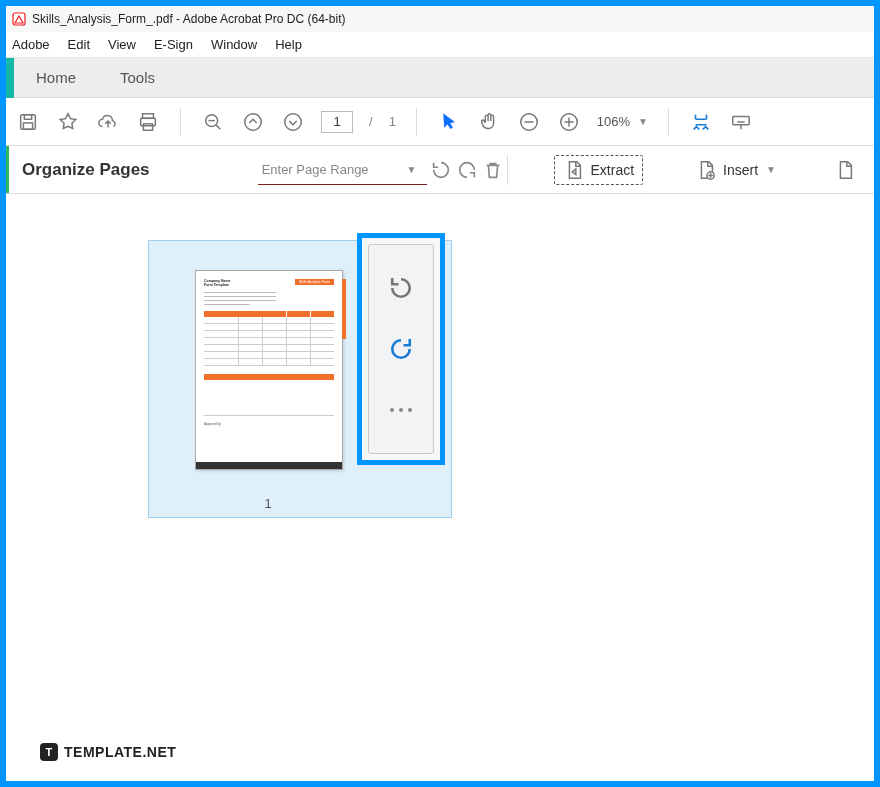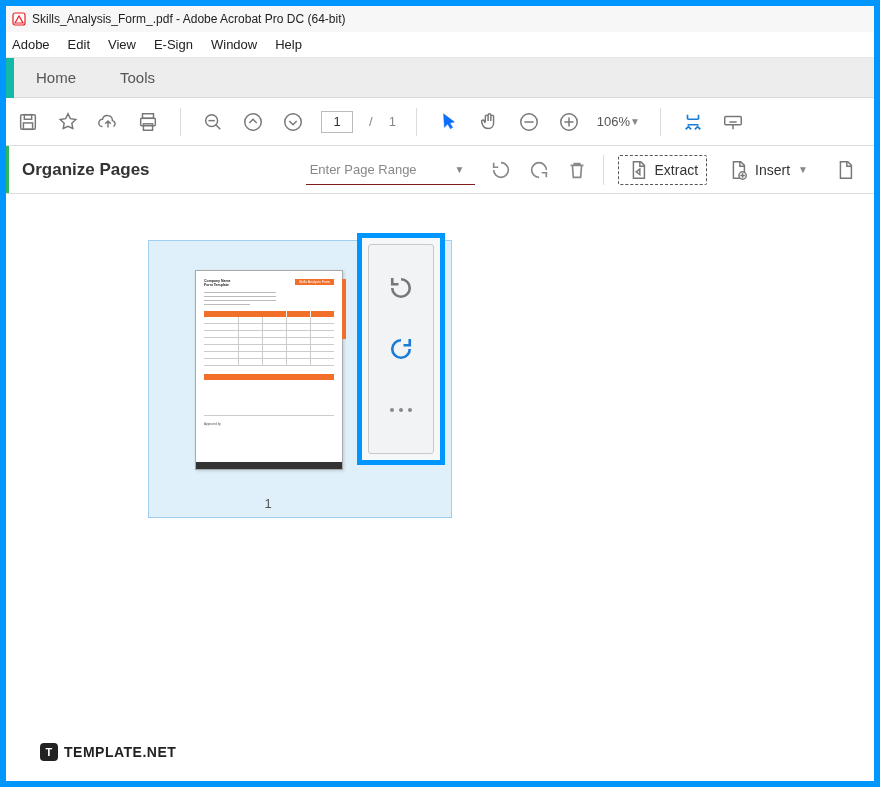--- a/index.html
+++ b/index.html
@@ -16,33 +16,33 @@
   .maintab { padding: 0 22px; display: flex; align-items: center; font-size: 15px; color: #555; }
   .doctab { background: #fff; padding: 0 16px; display: flex; align-items: center; font-size: 14px; color: #333; border-right: 1px solid #d8d8d8; gap: 10px; }
   .doctab .close { color: #888; font-size: 14px; }
   
   .toolbar { height: 48px; background: #fff; display: flex; align-items: center; padding: 0 10px; gap: 16px; border-bottom: 1px solid #dcdcdc; }
   .toolbar .sep { width: 1px; height: 28px; background: #dcdcdc; margin: 0 4px; }
   .tb-icon { width: 24px; height: 24px; display: flex; align-items: center; justify-content: center; color: #777; }
   .tb-icon svg { width: 22px; height: 22px; }
   .page-input { width: 32px; height: 22px; border: 1px solid #bbb; text-align: center; font-size: 13px; color: #333; background: #fff; }
   .page-sep { color: #888; font-size: 13px; }
-  .zoom { font-size: 13px; color: #555; display: flex; align-items: center; gap: 0; }
+  .zoom { font-size: 13px; color: #555; display: flex; align-items: center; gap: 8px; }
   .zoom .caret { font-size: 10px; color: #888; }
   
-  .orgbar { height: 48px; background: #fff; display: flex; align-items: center; padding: 0 12px; gap: 14px; border-bottom: 1px solid #dcdcdc; position: relative; }
+  .orgbar { height: 48px; background: #fff; display: flex; align-items: center; padding: 0 12px; gap: 2px; border-bottom: 1px solid #dcdcdc; position: relative; }
   .orgbar::before { content: ""; position: absolute; left: 0; top: 0; bottom: 0; width: 3px; background: #2eb85c; }
   .org-title { font-size: 17px; font-weight: 600; color: #333; padding-left: 4px; }
   .spacer { flex: 1; }
   .range-dd { height: 30px; border: none; border-bottom: 1px solid #7f1d1d; font-size: 13px; color: #888; padding: 0 10px 0 4px; display: flex; align-items: center; gap: 38px; cursor: default; }
   .range-dd .caret { font-size: 10px; color: #888; }
   .org-icon { width: 24px; height: 24px; display: flex; align-items: center; justify-content: center; color: #888; }
   .org-icon svg { width: 22px; height: 22px; }
   .vsep { width: 1px; height: 30px; background: #dcdcdc; }
-  .action-btn { display: flex; align-items: center; gap: 6px; font-size: 14px; color: #333; padding: 4px 6px; }
+  .action-btn { display: flex; align-items: center; gap: 6px; font-size: 14px; color: #333; padding: 4px 6px; margin-left: 44px; }
   .action-btn.extract { border: 1px dashed #555; border-radius: 2px; padding: 3px 8px; }
   .action-btn .caret { font-size: 10px; color: #888; margin-left: 2px; }
   .action-btn svg { width: 22px; height: 22px; color: #777; }
   
   .workspace { flex: 1; background: #fff; position: relative; overflow: hidden; }
   
   .thumb-wrap { position: absolute; left: 142px; top: 46px; width: 304px; height: 278px; background: #dff0fb; border: 1px solid #9ecff0; }
   .thumb-page { position: absolute; left: 46px; top: 29px; width: 148px; height: 200px; background: #fff; border: 1px solid #aaa; box-shadow: 1px 1px 3px rgba(0,0,0,0.15); }
   .thumb-page .tp-body { position: absolute; left: 8px; right: 8px; top: 8px; bottom: 12px; }
   .tp-head { display: flex; justify-content: space-between; align-items: flex-start; margin-bottom: 4px; }

